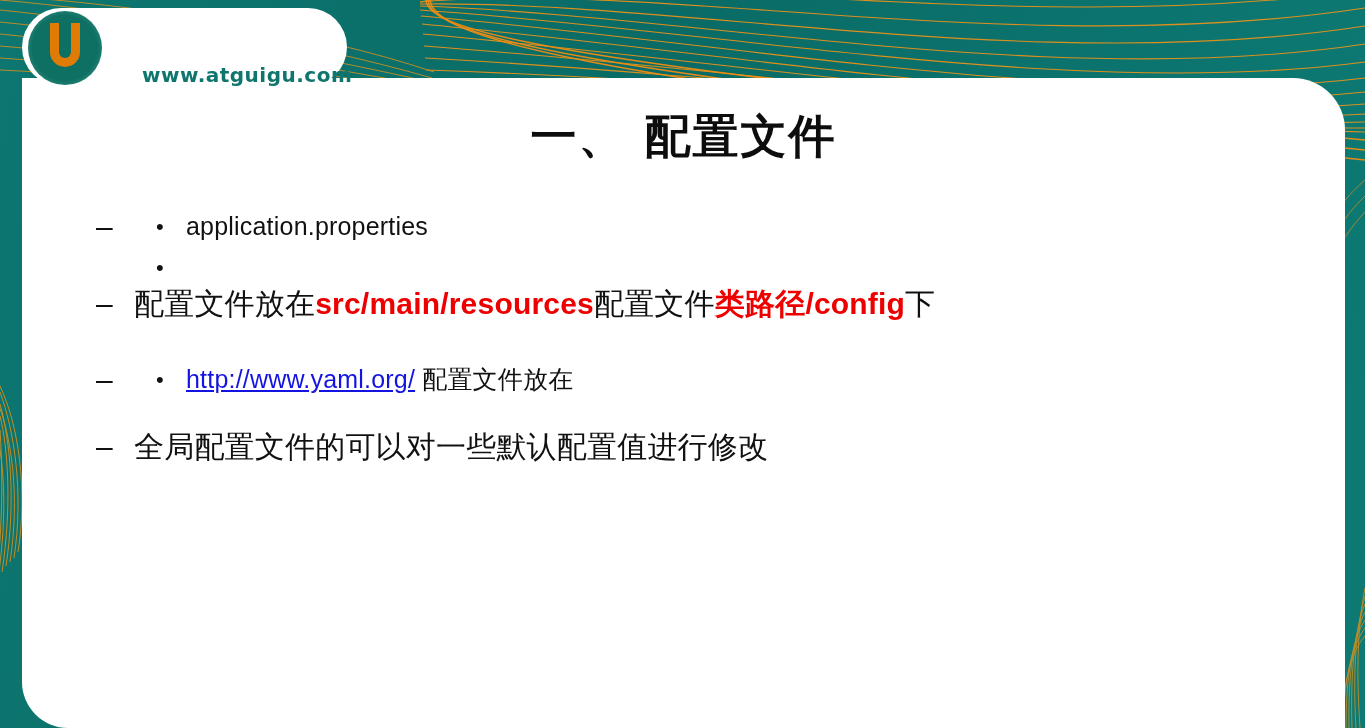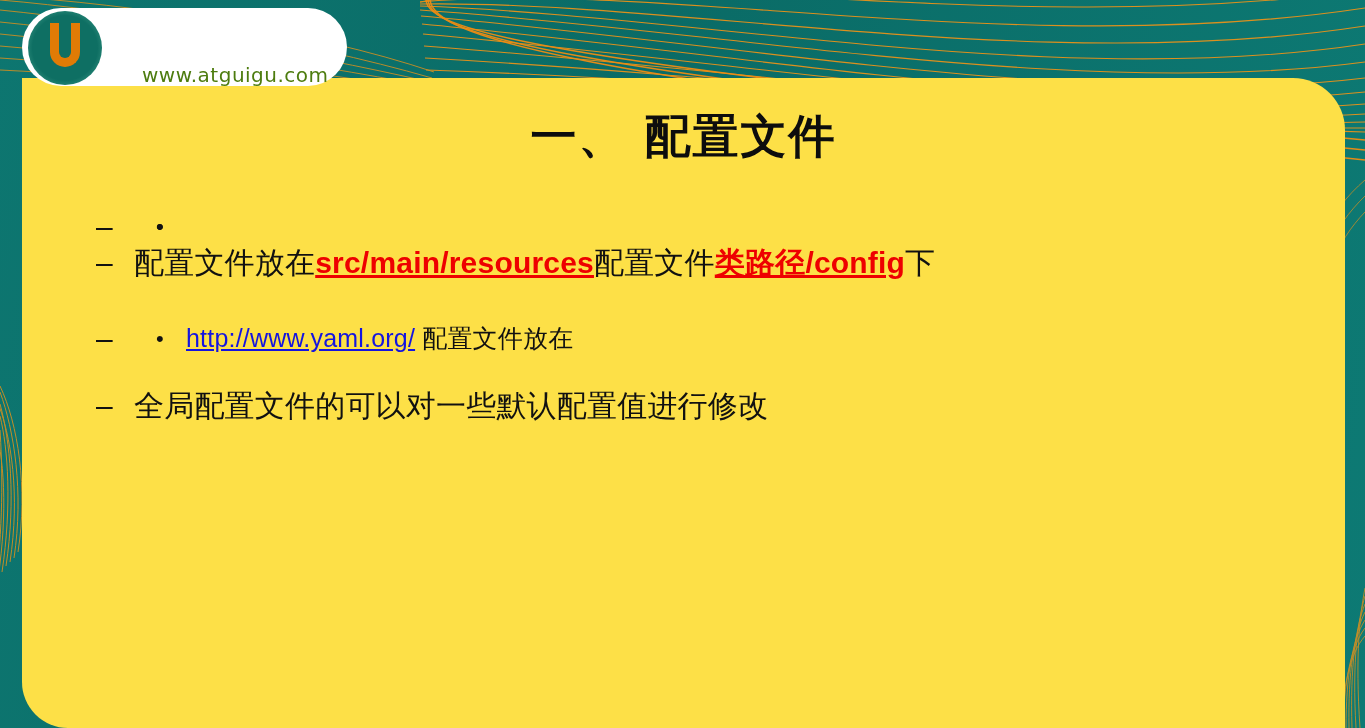--- a/index.html
+++ b/index.html
@@ -32,21 +32,21 @@
     height: 728px;
   }
 
   
   .panel {
     position: absolute;
     left: 22px;
     top: 78px;
     width: 1323px;
     height: 650px;
-    background: #fde047;
+    background: #ffffff;
     border-top-right-radius: 52px;
     border-bottom-left-radius: 46px;
     overflow: hidden;
   }
 
   
   .logo {
     position: absolute;
     left: 22px;
     top: 8px;
@@ -94,22 +94,22 @@
     color: #0e6f63;
     letter-spacing: 1px;
     line-height: 58px;
   }
   .logo-url {
     position: absolute;
     left: 120px;
     top: 55px;
     font-family: "DejaVu Sans", sans-serif;
     font-size: 20px;
-    font-weight: normal;
-    color: #4d7c0f;
+    font-weight: bold;
+    color: #0f766e;
     letter-spacing: 0.5px;
   }
 
   
   .title {
     position: absolute;
     left: 0;
     top: 28px;
     width: 100%;
     text-align: center;
@@ -155,21 +155,20 @@
     position: absolute;
     left: 72px;
     top: 0;
     font-size: 22px;
     color: #111111;
   }
 
   .red {
     color: #ee0000;
     font-weight: bold;
-    text-decoration: underline;
   }
   .link {
     color: #1414e0;
     text-decoration: underline;
   }
 
   .blk-gap-a { height: 36px; }
   .blk-gap-b { height: 34px; }
   .blk-gap-c { height: 26px; }
   .text-layer { position: relative; z-index: 3; }
@@ -241,20 +240,21 @@
 
     <div class="title">一、 配置文件</div>
 
     <div class="content">
 
       <div class="lvl1">
         <span class="dash">–</span>
       </div>
       <div class="lvl2">
         <span class="dot">•</span>
+        <span>application.properties</span>
       </div>
       <div class="lvl2">
         <span class="dot">•</span>
       </div>
 
       <div class="blk-gap-a"></div>
 
       <div class="lvl1">
         <span class="dash">–</span>
         <span>配置文件放在</span><span class="red">src/main/resources</span><span>配置文件</span><span class="red">类路径/config</span><span>下</span>

